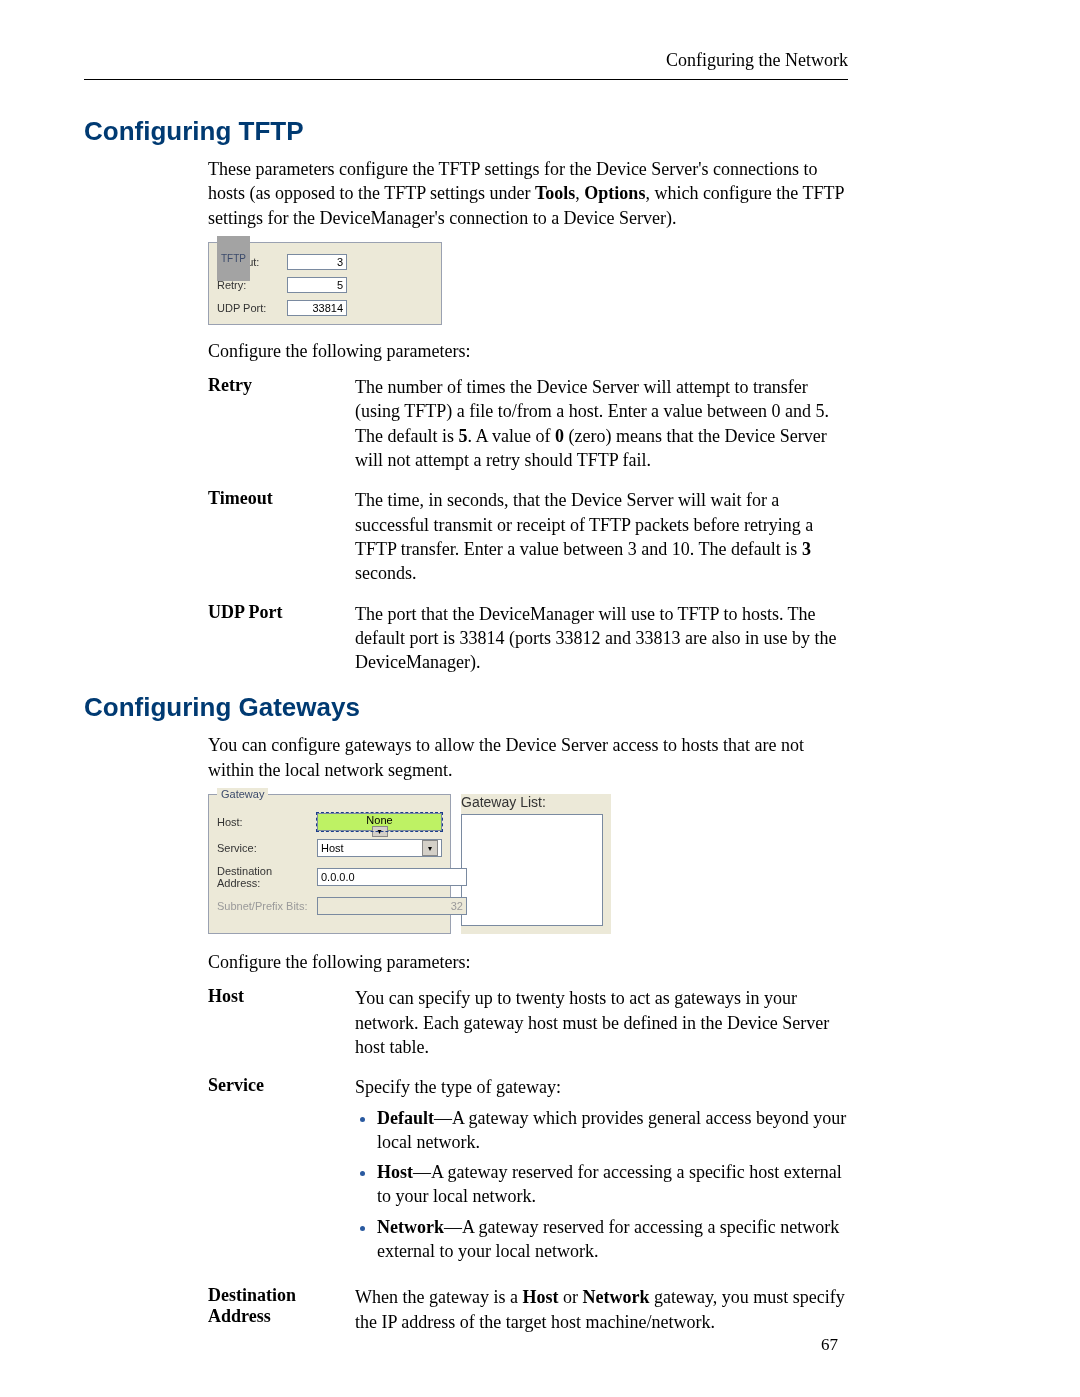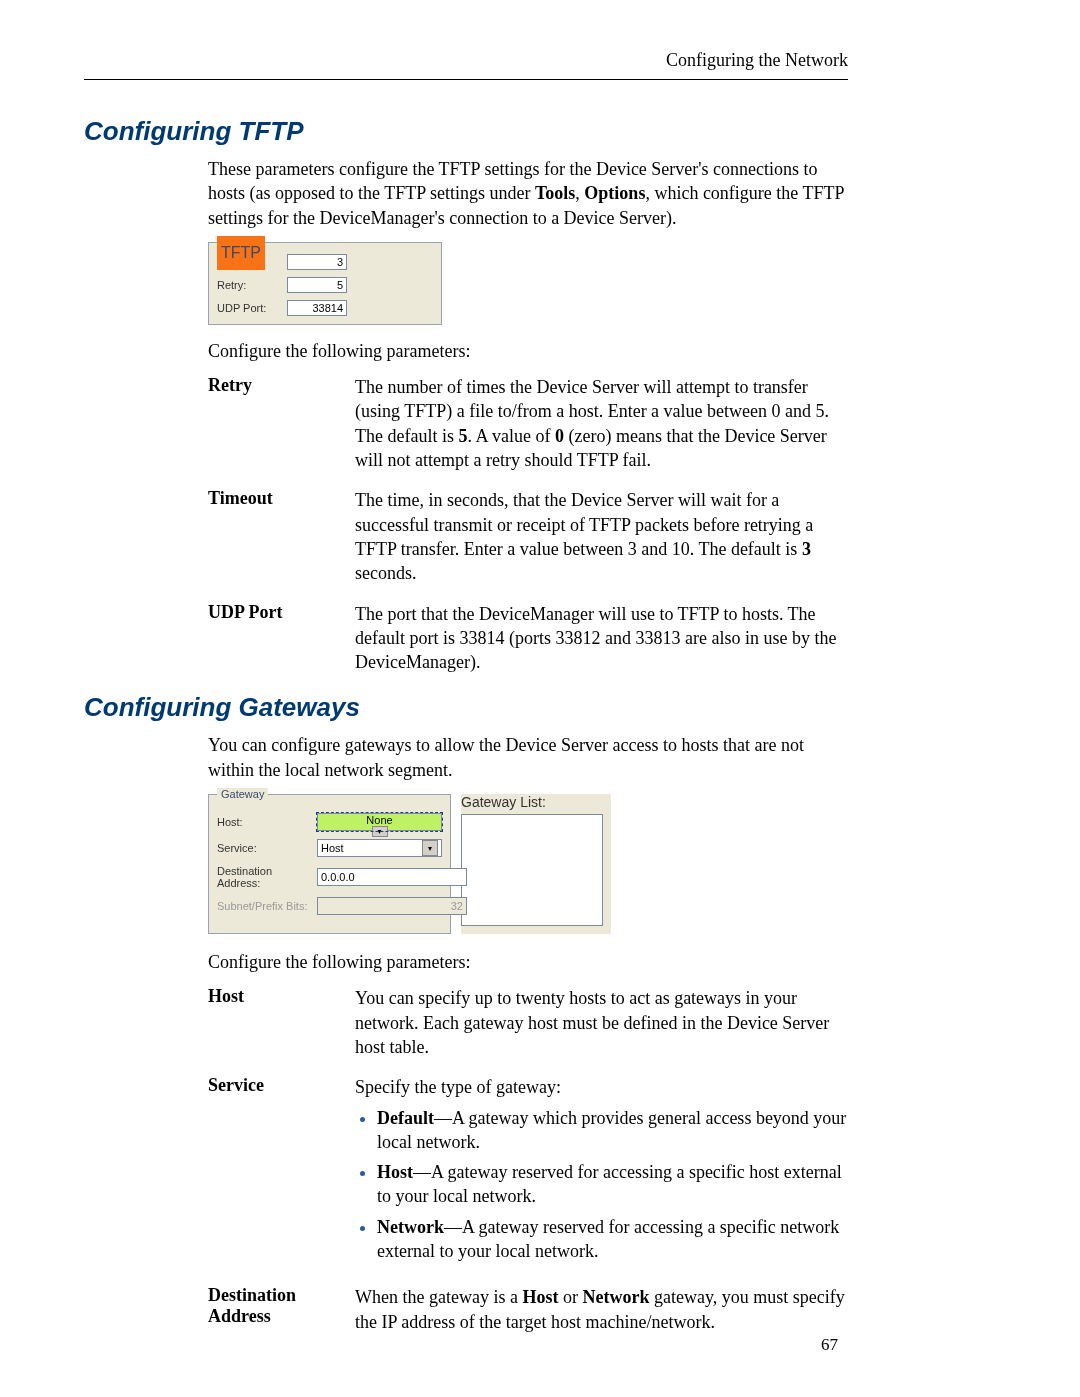--- a/index.html
+++ b/index.html
@@ -25,21 +25,20 @@
     border: none;
     border-top: 1px solid #000;
     margin: 0 0 36px 0;
   }
   .h2 {
     font-family: Arial, Helvetica, sans-serif;
     font-weight: bold;
     color: #003a72;
     font-size: 26px;
     margin: 0 0 10px 0;
-    font-style: italic;
   }
   .body-indent {
     margin-left: 124px;
   }
   .para {
     font-size: 18px;
     line-height: 1.35;
     margin: 0 0 12px 0;
   }
   .bold-sans { font-family: Liberation Serif, serif; font-weight: bold; }
@@ -52,23 +51,23 @@
     background: #ece9d8;
     font-family: Tahoma, Arial, sans-serif;
     font-size: 11px;
     color: #333;
     padding: 4px 8px 8px 8px;
     position: relative;
   }
   .tftp-panel .legend {
     position: absolute;
     top: -7px; left: 8px;
-    background: #f97316;
-    padding: 8px 4px;
-    font-size: 16px;
+    background: #a3a3a3;
+    padding: 17px 4px;
+    font-size: 10px;
     color: #3b4a6b;
   }
   .tftp-row {
     display: flex;
     align-items: center;
     margin-top: 7px;
   }
   .tftp-row .lbl {
     flex: 0 0 70px;
     text-align: left;

